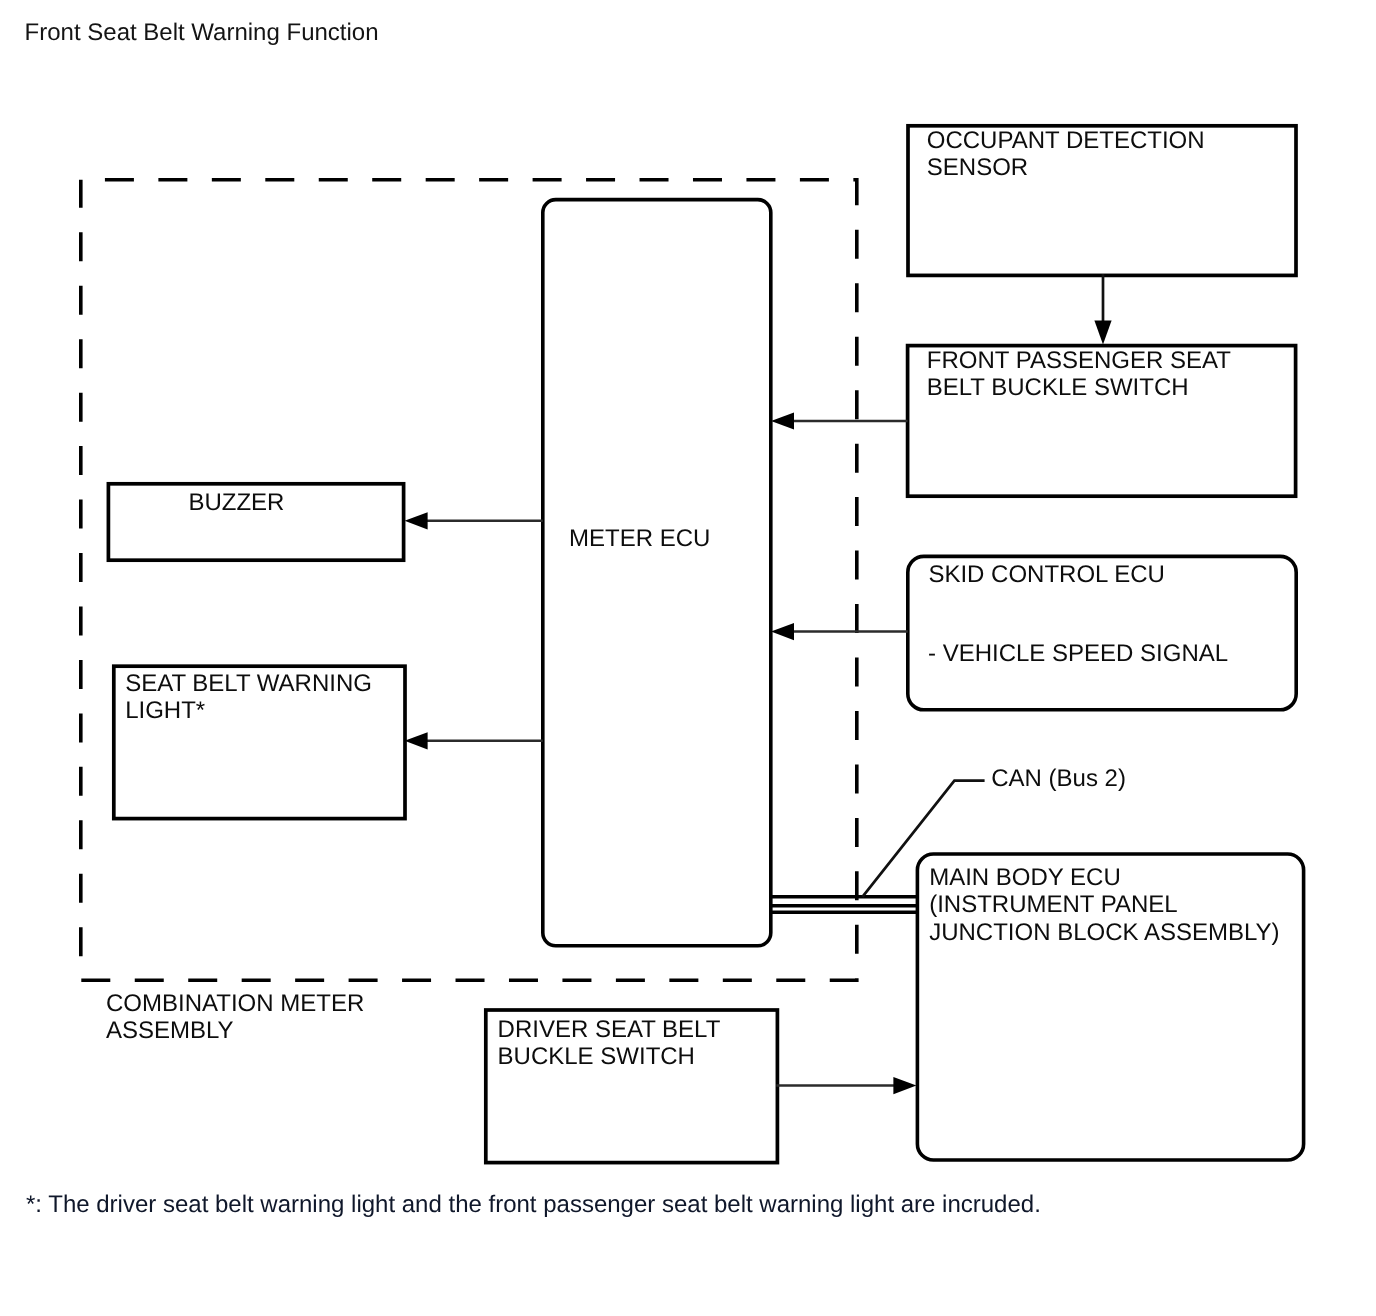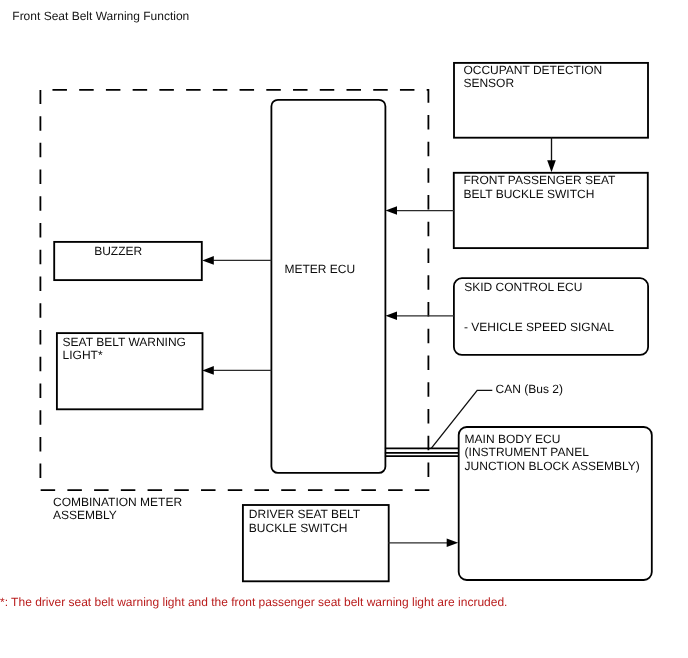--- a/index.html
+++ b/index.html
@@ -5,22 +5,22 @@
 <style>
   html,body{margin:0;padding:0;background:#ffffff;}
   body{width:688px;height:658px;overflow:hidden;
        font-family:"Liberation Sans",sans-serif;color:#000000;
        -webkit-font-smoothing:antialiased;
        text-rendering:geometricPrecision;}
   #page{position:relative;width:688px;height:658px;background:#ffffff;
         transform:translateZ(0);will-change:transform;}
   #page-title{position:absolute;left:12.3px;top:10.1px;font-size:12px;
               line-height:12px;color:#141414;white-space:nowrap;}
-  #footnote{position:absolute;left:0;top:595.8px;font-size:12px;
-            line-height:12px;color:#b91c1c;white-space:nowrap;}
+  #footnote{position:absolute;left:13px;top:595.8px;font-size:12px;
+            line-height:12px;color:#0f172a;white-space:nowrap;}
   #diagram{position:absolute;left:0;top:0;width:688px;height:658px;}
   .bx{fill:#ffffff;stroke:#000000;stroke-width:1.85;}
   .bx-r{fill:#ffffff;stroke:#000000;stroke-width:1.8;}
   .dash{fill:none;stroke:#000000;stroke-width:1.8;
         stroke-dasharray:14.5 12.23;stroke-dashoffset:0.5;
         stroke-linecap:butt;stroke-linejoin:miter;}
   .ln{fill:none;stroke:#2b2b2b;stroke-width:1.25;}
   .ln2{fill:none;stroke:#111111;stroke-width:1.35;}
   .cbus{fill:none;stroke:#000000;stroke-width:1.75;}
   .ahd{fill:#000000;stroke:none;}

